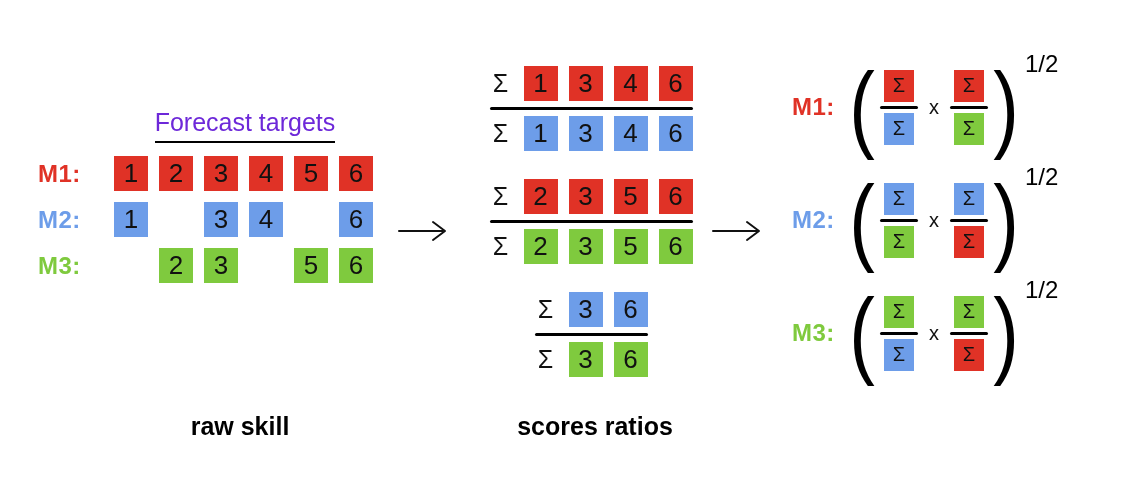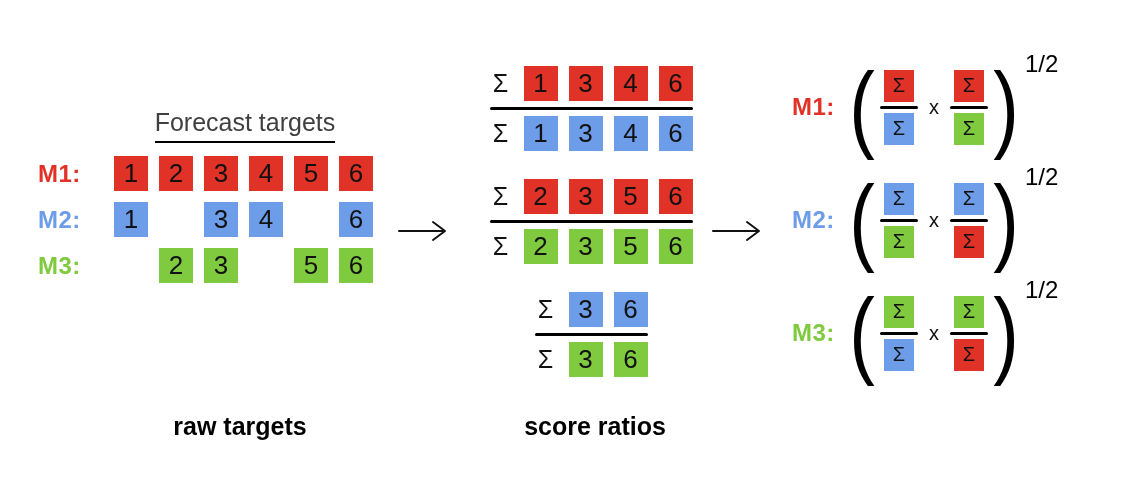--- a/index.html
+++ b/index.html
@@ -3,21 +3,21 @@
 <meta charset="utf-8">
 <style>
   html,body{margin:0;padding:0;background:#fff;}
   .canvas{
     position:relative;width:1146px;height:490px;background:#ffffff;overflow:hidden;
     font-family:"Liberation Sans","DejaVu Sans",sans-serif;color:#111;
   }
   
   .left-panel{position:absolute;left:38px;top:108px;width:350px;}
   .heading-wrap{margin-left:76px;width:262px;text-align:center;}
-  .heading{display:inline-block;font-size:25px;color:#404040;border-bottom:2.5px solid #000;padding-bottom:4px;}
+  .heading{display:inline-block;font-size:25px;color:#6d28d9;border-bottom:2.5px solid #000;padding-bottom:4px;}
   .left-rows{margin-top:13px;display:flex;flex-direction:column;gap:11px;}
   .grid-row{display:flex;align-items:center;height:35px;}
   .row-label{width:62px;font-weight:700;font-size:24px;letter-spacing:.5px;}
   .slots{display:grid;grid-template-columns:repeat(6,34px);column-gap:11px;margin-left:14px;}
   .cell{width:34px;height:35px;}
   .box{display:flex;align-items:center;justify-content:center;font-size:26px;color:#111;}
   
   .mid-panel{position:absolute;left:451px;top:66px;width:280px;display:flex;flex-direction:column;align-items:center;gap:28px;}
   .ratio{display:flex;flex-direction:column;align-items:center;}
   .frow{display:flex;align-items:center;}
@@ -212,16 +212,16 @@
         <div class="sfrac">
           <div class="sbox" style="background: rgb(127, 202, 62);">Σ</div>
           <div class="sline"></div>
           <div class="sbox" style="background: rgb(224, 50, 38);">Σ</div>
         </div>
         <span class="paren">)</span>
         <span class="exp">1/2</span>
       </div>
     </div>
 
-  <div class="caption cap-left">raw targets</div>
-  <div class="caption cap-mid">score ratios</div>
+  <div class="caption cap-left">raw skill</div>
+  <div class="caption cap-mid">scores ratios</div>
 
 </div>
 
 </body></html>

